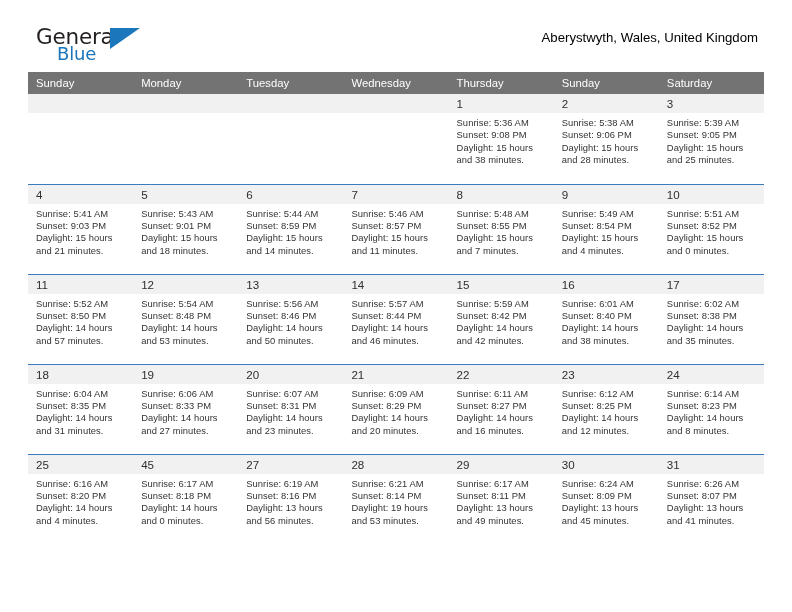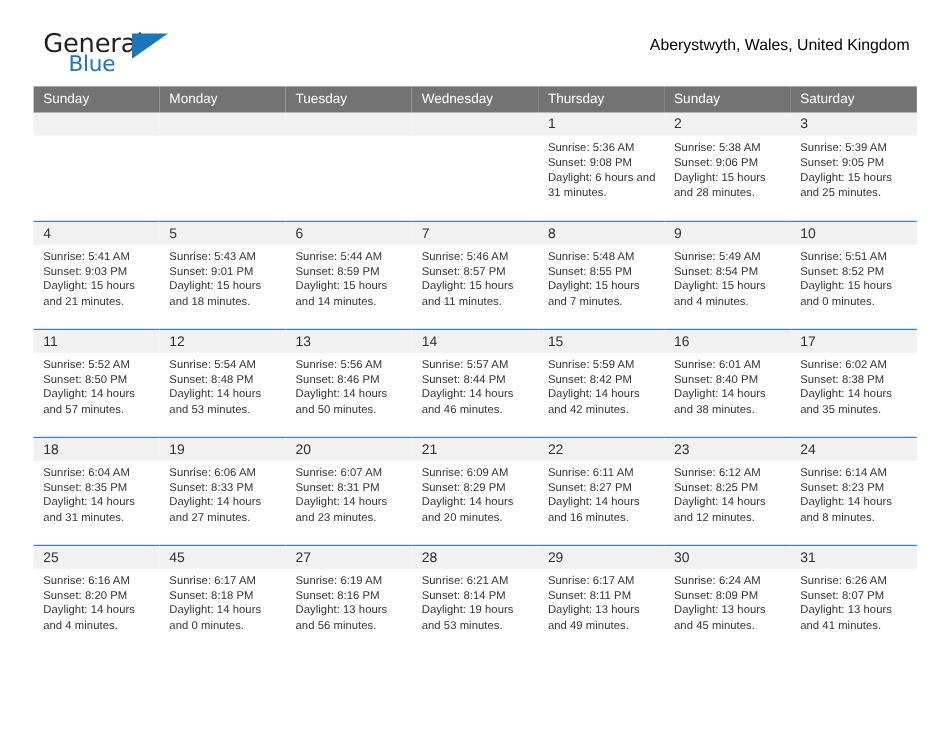--- a/index.html
+++ b/index.html
@@ -197,21 +197,21 @@
             <div class="cell-inner">
               <div class="daynum"></div>
             </div>
           </td>
           <td>
             <div class="cell-inner">
               <div class="daynum">1</div>
               <div class="details">
                 <div>Sunrise: 5:36 AM</div>
                 <div>Sunset: 9:08 PM</div>
-                <div class="wrap">Daylight: 6 hours and 31 minutes.</div>
+                <div class="wrap">Daylight: 15 hours and 38 minutes.</div>
               </div>
             </div>
           </td>
           <td>
             <div class="cell-inner">
               <div class="daynum">2</div>
               <div class="details">
                 <div>Sunrise: 5:38 AM</div>
                 <div>Sunset: 9:06 PM</div>
                 <div class="wrap">Daylight: 15 hours and 28 minutes.</div>

